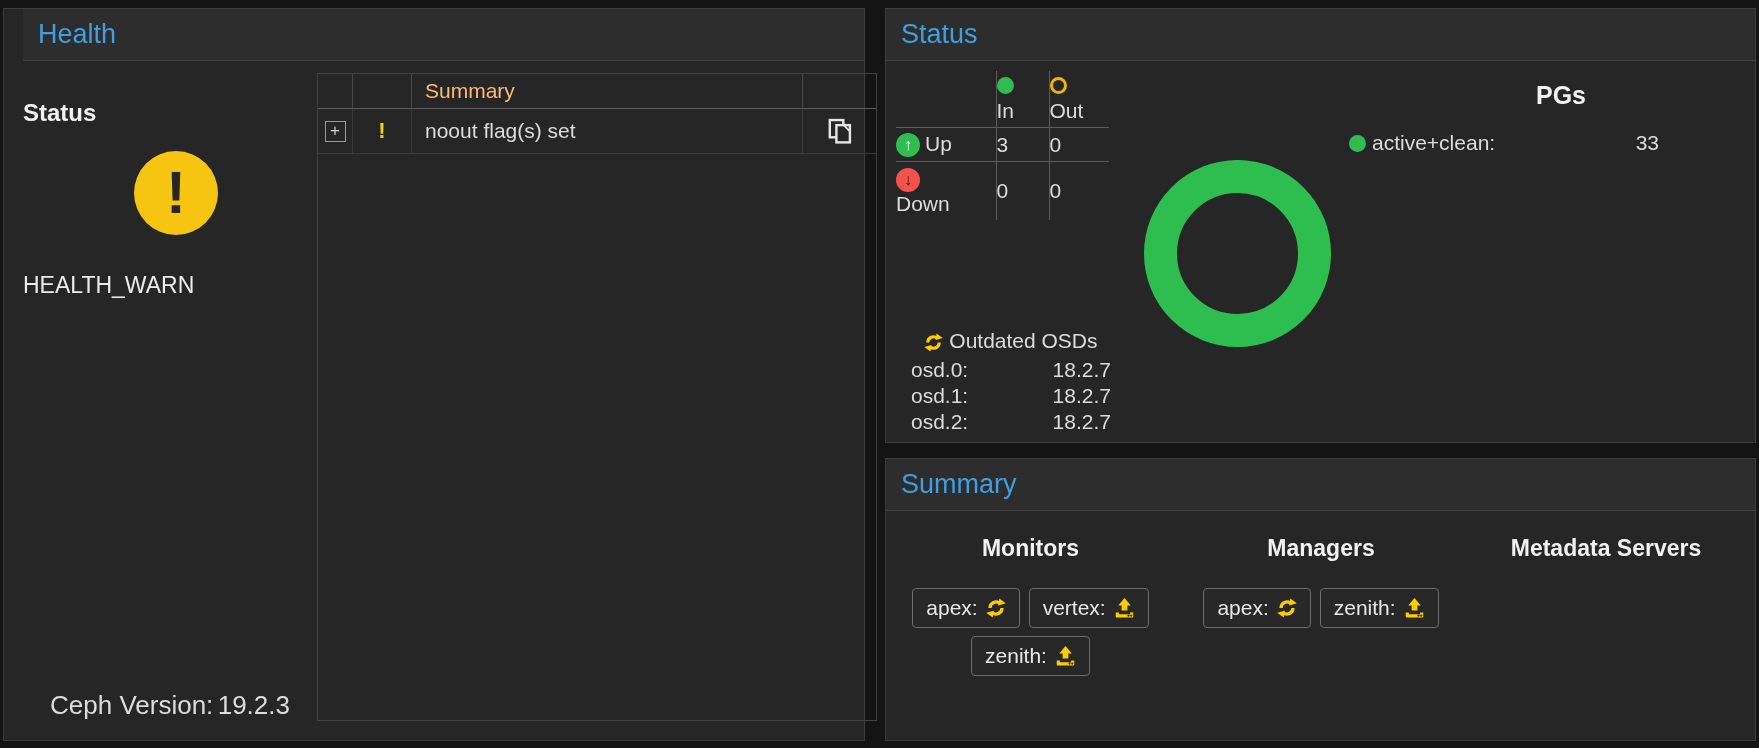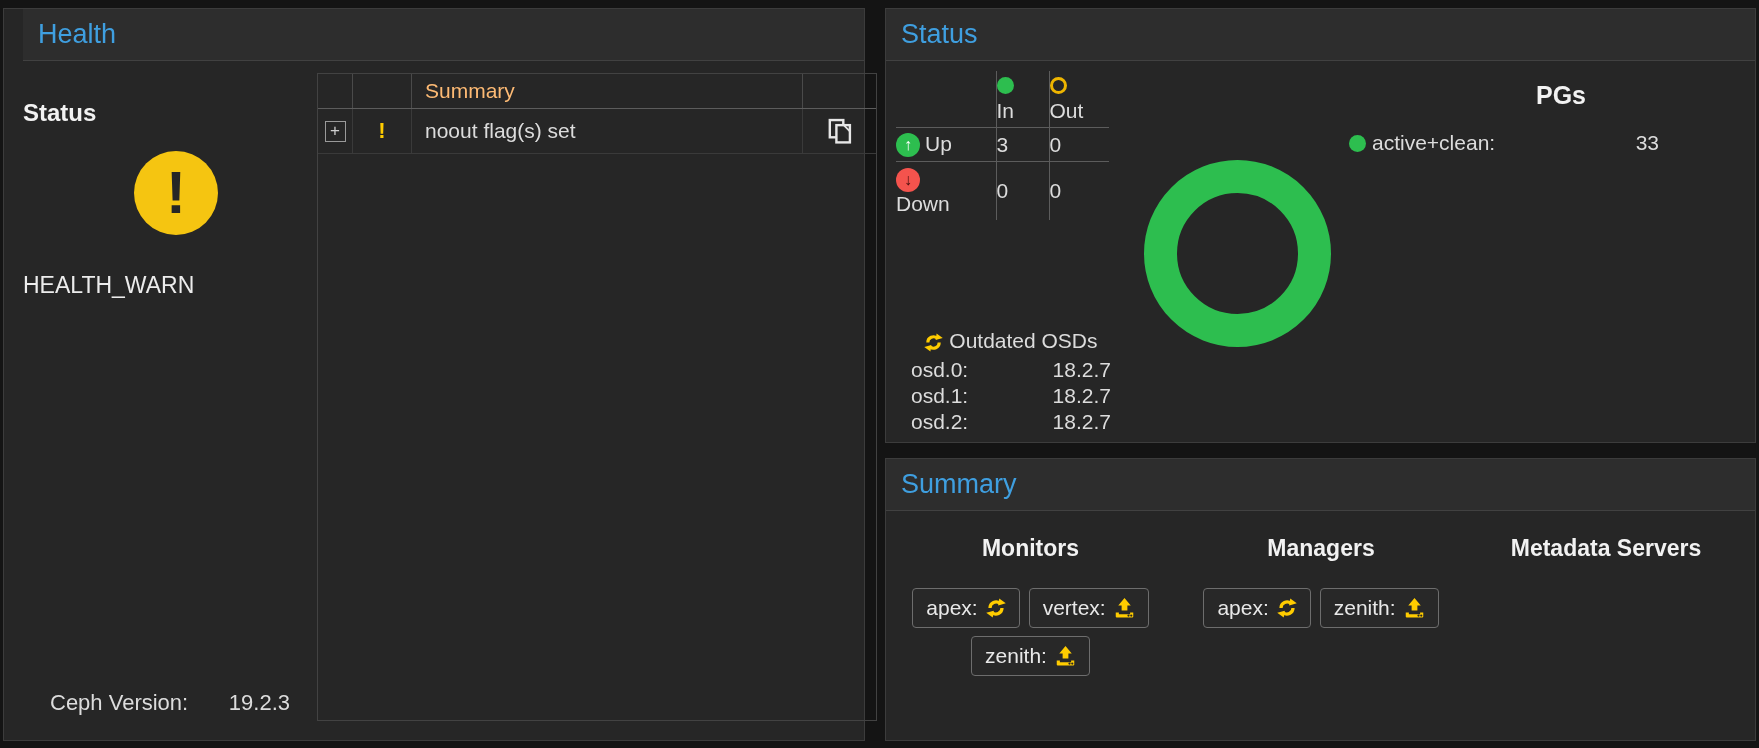--- a/index.html
+++ b/index.html
@@ -16,21 +16,21 @@
   
   #health-panel { left:3px; top:8px; width:862px; height:733px;padding-left:19px; }
   #health-panel .panel-body { height:679px; }
   .status-heading { position:absolute; left:0; top:38px; width:300px;
                     font-size:24px; font-weight:bold; color:#f2f2f2; }
   .warn-circle { position:absolute; left:111px; top:90px; width:84px; height:84px;
                  border-radius:50%; background:#f5c511; display:flex;
                  align-items:center; justify-content:center; }
   .warn-circle span { color:#262626; font-size:60px; font-weight:bold; line-height:84px; }
   .health-state { position:absolute; left:0; top:211px; width:300px; font-size:23px; color:#ececec; }
-  .version-row { position:absolute; left:27px; top:629px; width:240px; font-size:22px;
+  .version-row { position:absolute; left:27px; top:629px; width:240px; font-size:26px;
                  display:flex; justify-content:space-between; }
 
   
   .health-table { position:absolute; left:294px; top:12px; width:560px; height:648px;
                   border:1px solid #424242; font-size:21px; }
   .ht-header { display:flex; height:35px; border-bottom:1px solid #5c5c5c; color:#fdba74; }
   .ht-row { display:flex; height:45px; border-bottom:1px solid #3a3a3a; align-items:center; }
   .ht-c1 { width:35px; border-right:1px solid #3a3a3a; height:100%;
            display:flex; align-items:center; justify-content:center; }
   .ht-c2 { width:59px; border-right:1px solid #3a3a3a; height:100%;

